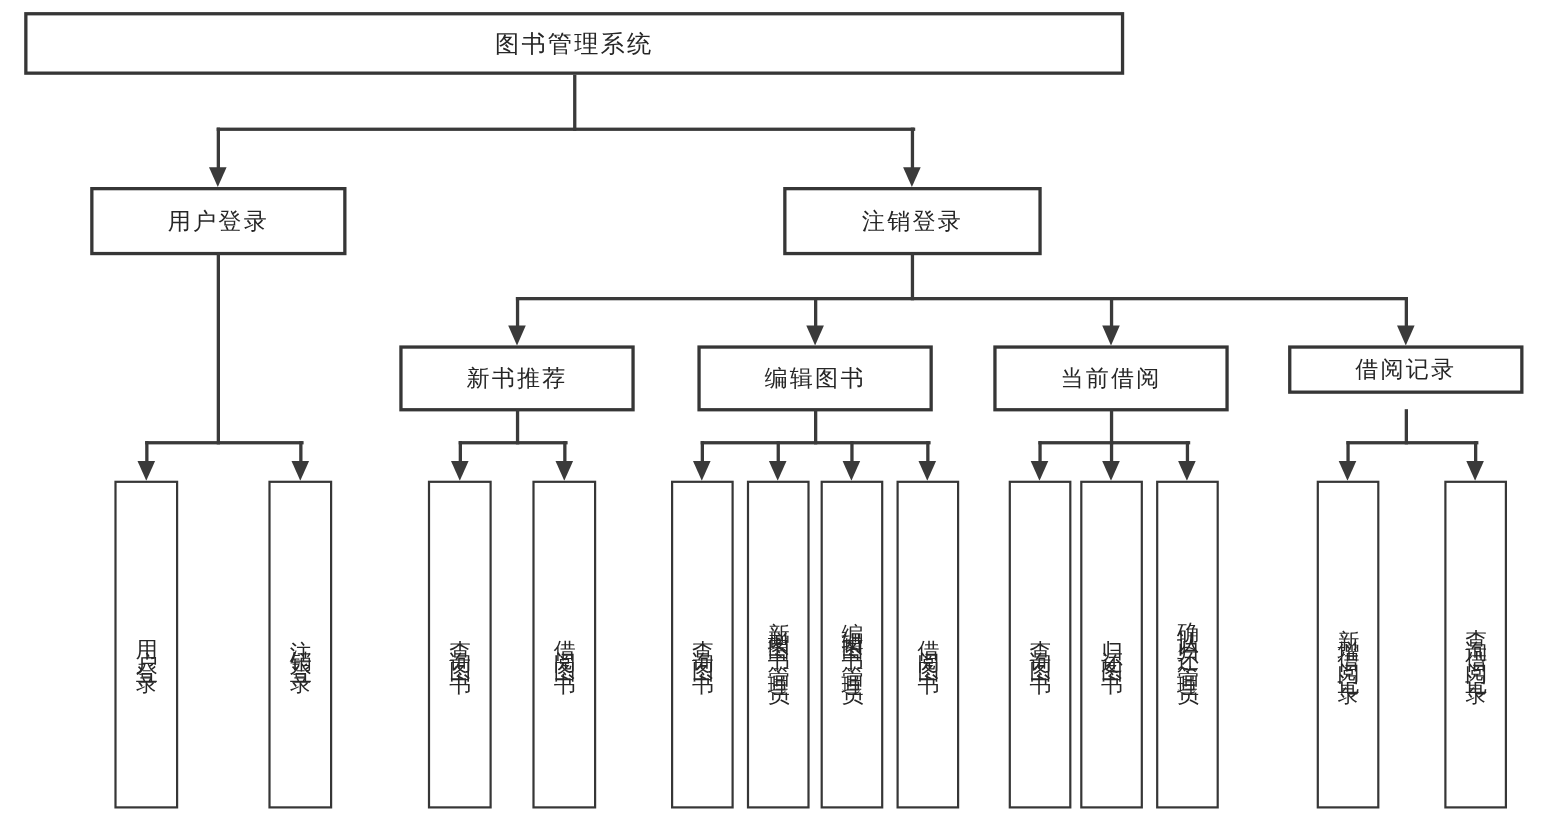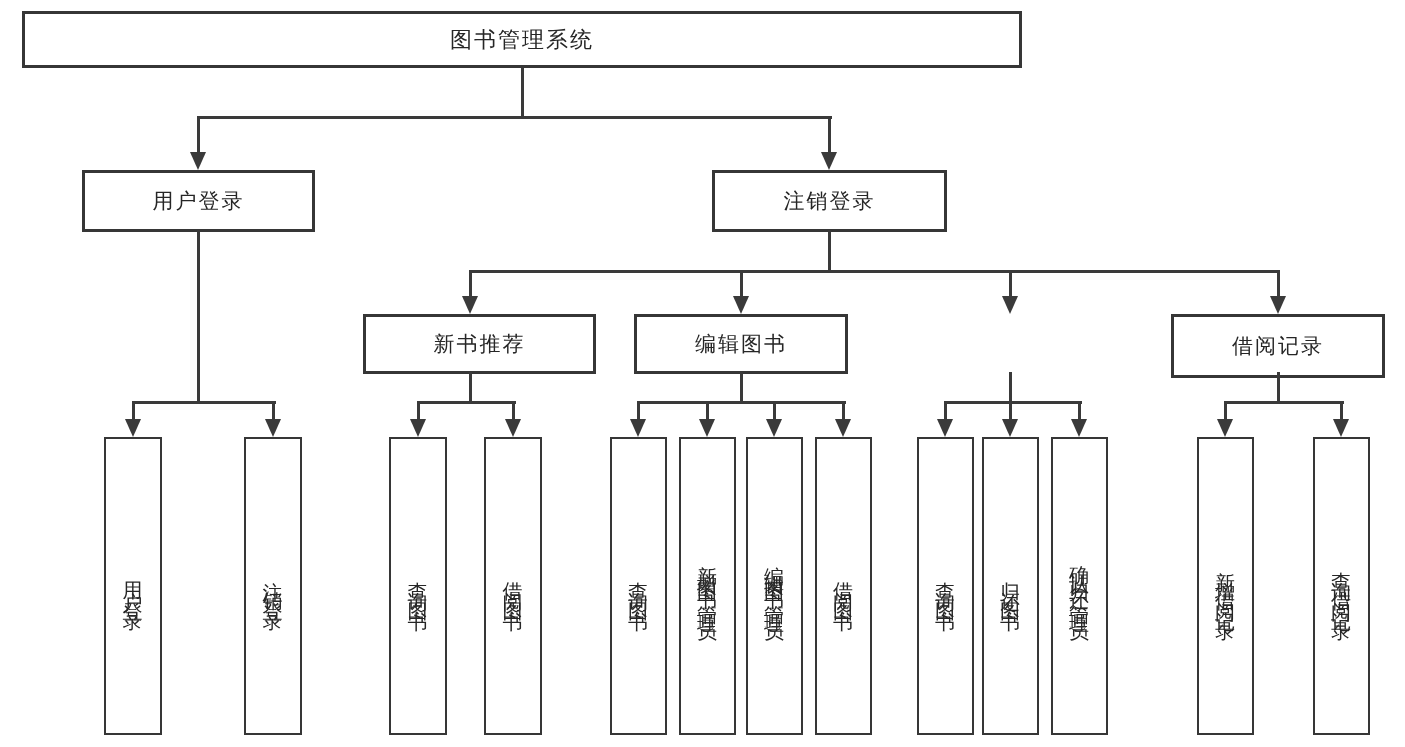--- a/index.html
+++ b/index.html
@@ -98,23 +98,24 @@
   <div class="hline" style="left:469px; top:270px; width:811px;"></div>
   <div class="vline" style="left:469px; top:270px; height:28px;"></div>
   <div class="arrow" style="left:462px; top:296px;"></div>
   <div class="vline" style="left:740px; top:270px; height:28px;"></div>
   <div class="arrow" style="left:733px; top:296px;"></div>
   <div class="vline" style="left:1009px; top:270px; height:28px;"></div>
   <div class="arrow" style="left:1002px; top:296px;"></div>
   <div class="vline" style="left:1277px; top:270px; height:28px;"></div>
   <div class="arrow" style="left:1270px; top:296px;"></div>
 
-  <div class="box hz" style="left:363px; top:314px; width:233px; height:60px;">新书推荐</div>
+  <div class="box hz" style="left:363px; top:314px; width:214px; height:60px;">新书推荐</div>
   <div class="box hz" style="left:634px; top:314px; width:214px; height:60px;">编辑图书</div>
-  <div class="box hz" style="left:1171px; top:314px; width:214px; height:64px;">借阅记录</div>
+  <div class="box hz" style="left:903px; top:314px; width:214px; height:60px;">当前借阅</div>
+  <div class="box hz" style="left:1171px; top:314px; width:214px; height:44px;">借阅记录</div>
 
   <div class="vline" style="left:469px; top:372px; height:32px;"></div>
   <div class="hline" style="left:417px; top:401px; width:99px;"></div>
   <div class="vline" style="left:417px; top:401px; height:20px;"></div>
   <div class="arrow" style="left:410px; top:419px;"></div>
   <div class="vline" style="left:512px; top:401px; height:20px;"></div>
   <div class="arrow" style="left:505px; top:419px;"></div>
 
   <div class="vline" style="left:740px; top:372px; height:32px;"></div>
   <div class="hline" style="left:637px; top:401px; width:209px;"></div>

